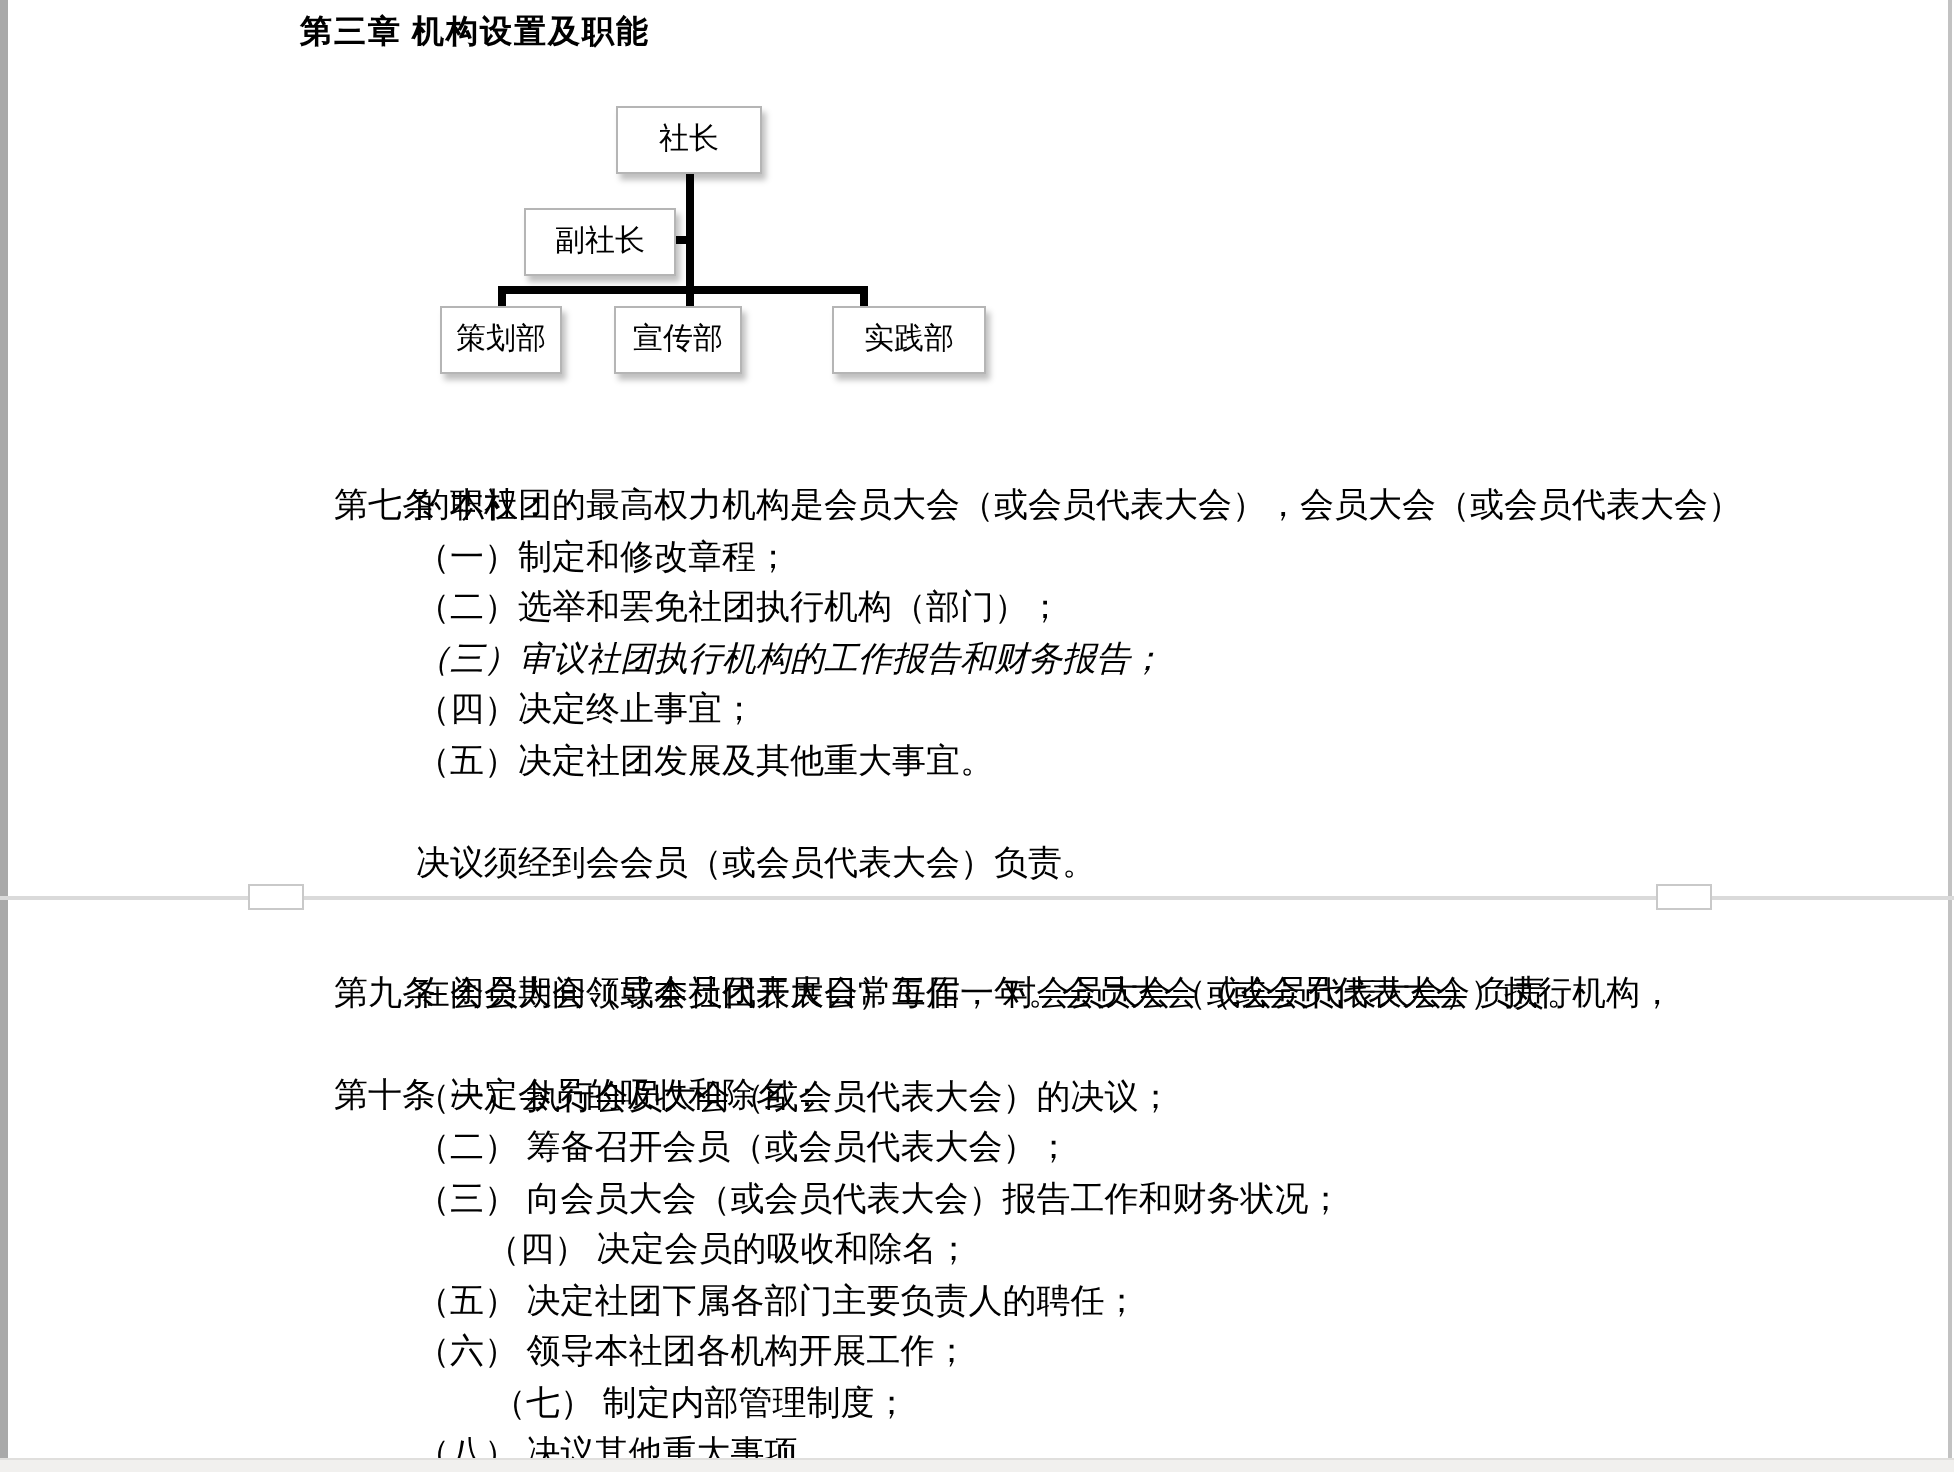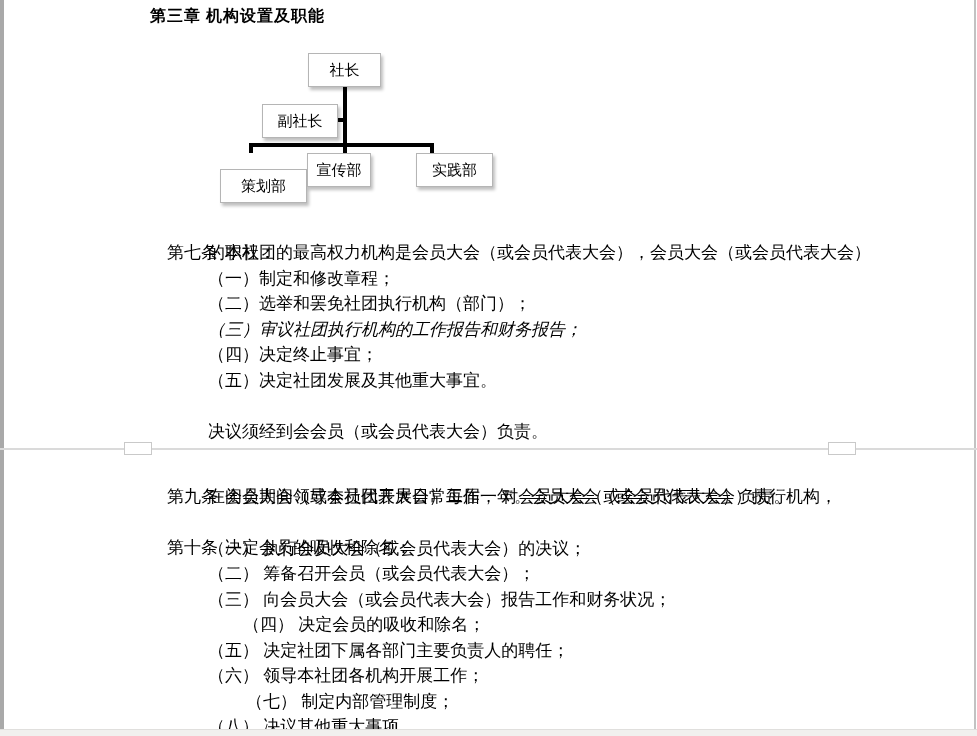--- a/index.html
+++ b/index.html
@@ -48,21 +48,21 @@
   <div class="chart">
 
     <div class="cline" style="left:343px;top:87px;width:4px;height:66px;"></div>
     <div class="cline" style="left:336px;top:118px;width:9px;height:4px;"></div>
     <div class="cline" style="left:249px;top:143px;width:185px;height:4px;"></div>
     <div class="cline" style="left:249px;top:143px;width:4px;height:10px;"></div>
     <div class="cline" style="left:430px;top:143px;width:4px;height:10px;"></div>
 
     <div class="node" style="left:308px;top:53px;width:73px;">社长</div>
     <div class="node" style="left:262px;top:104px;width:76px;">副社长</div>
-    <div class="node" style="left:220px;top:169px;width:87px;">策划部</div>
+    <div class="node" style="left:220px;top:153px;width:61px;">策划部</div>
     <div class="node" style="left:307px;top:153px;width:64px;">宣传部</div>
     <div class="node" style="left:416px;top:153px;width:77px;">实践部</div>
   </div>
 
   <div class="line" style="top:215px;">
     <span class="lbl">第七条</span><span>本社团的最高权力机构是会员大会（或会员代表大会），会员大会（或会员代表大会）</span>
   </div>
   <div class="line sub" style="top:240px;">的职权：</div>
   <div class="line sub" style="top:266px;">（一）制定和修改章程；</div>
   <div class="line sub" style="top:291px;">（二）选举和罢免社团执行机构（部门）；</div>

